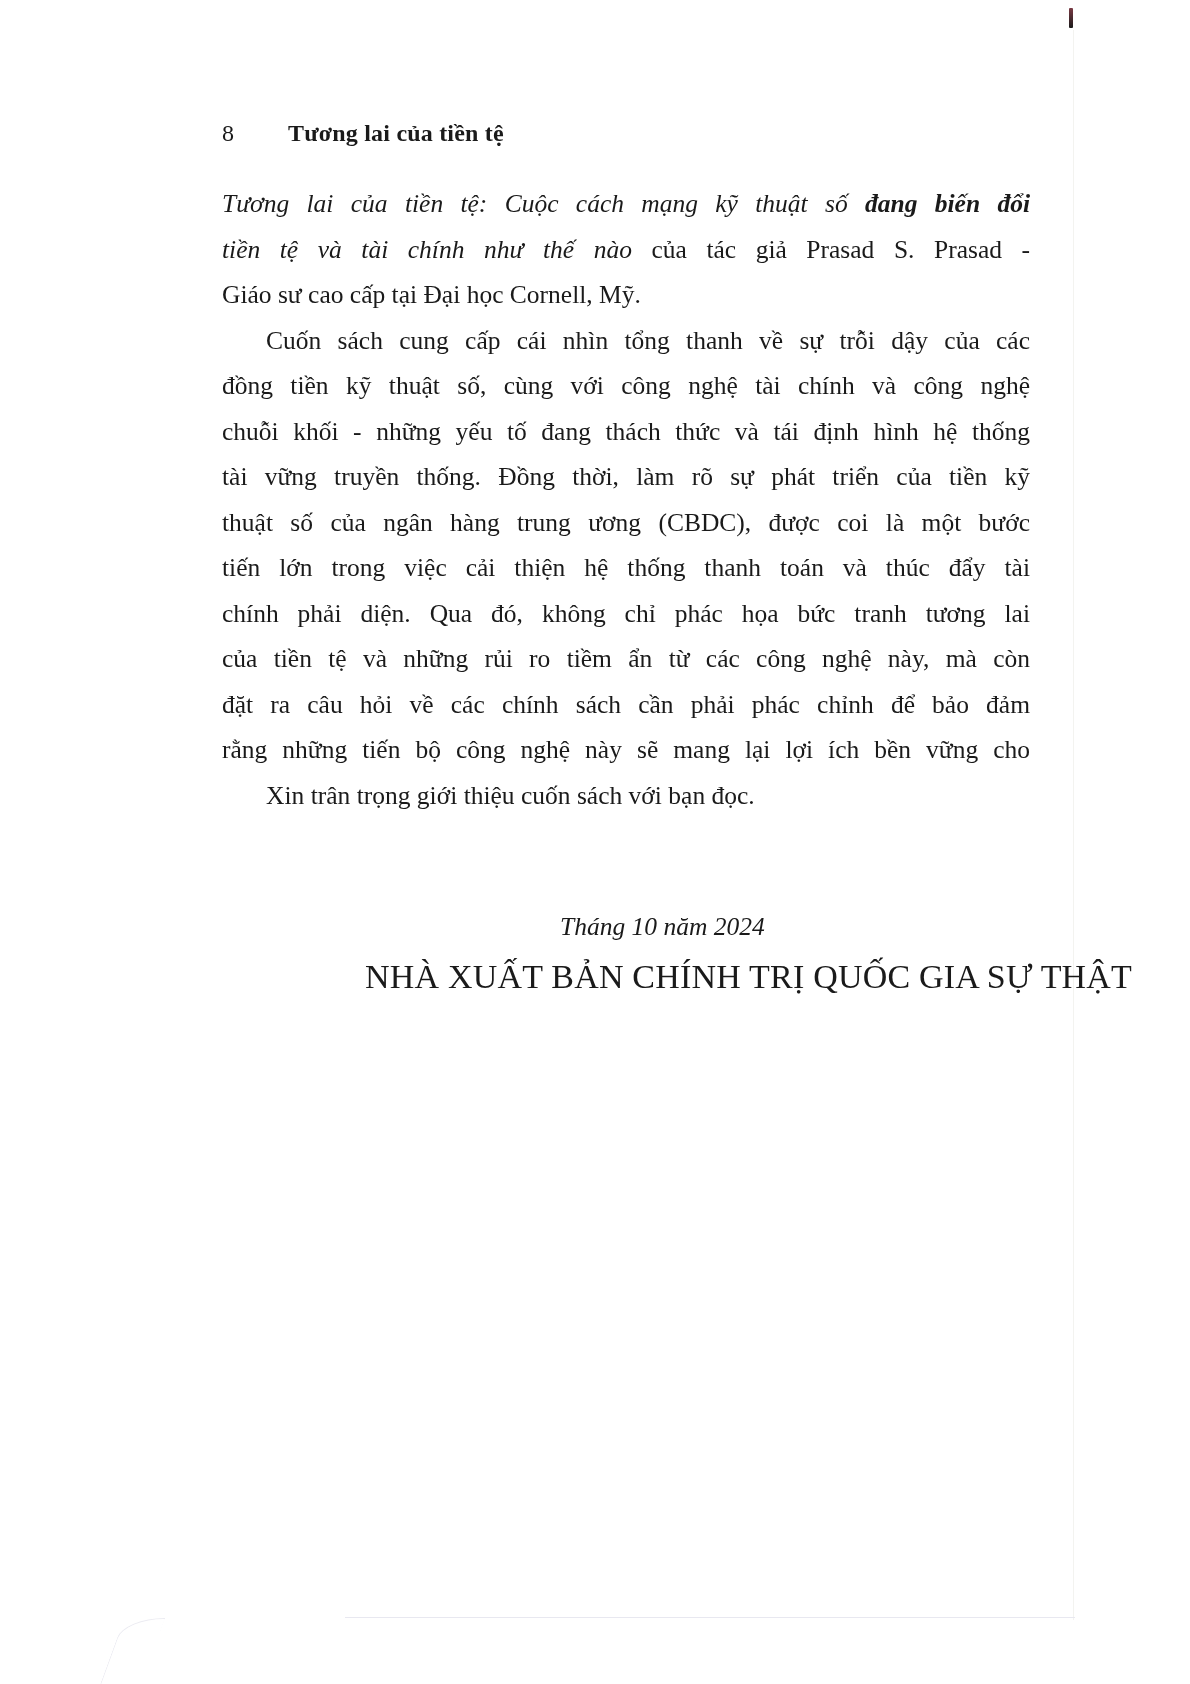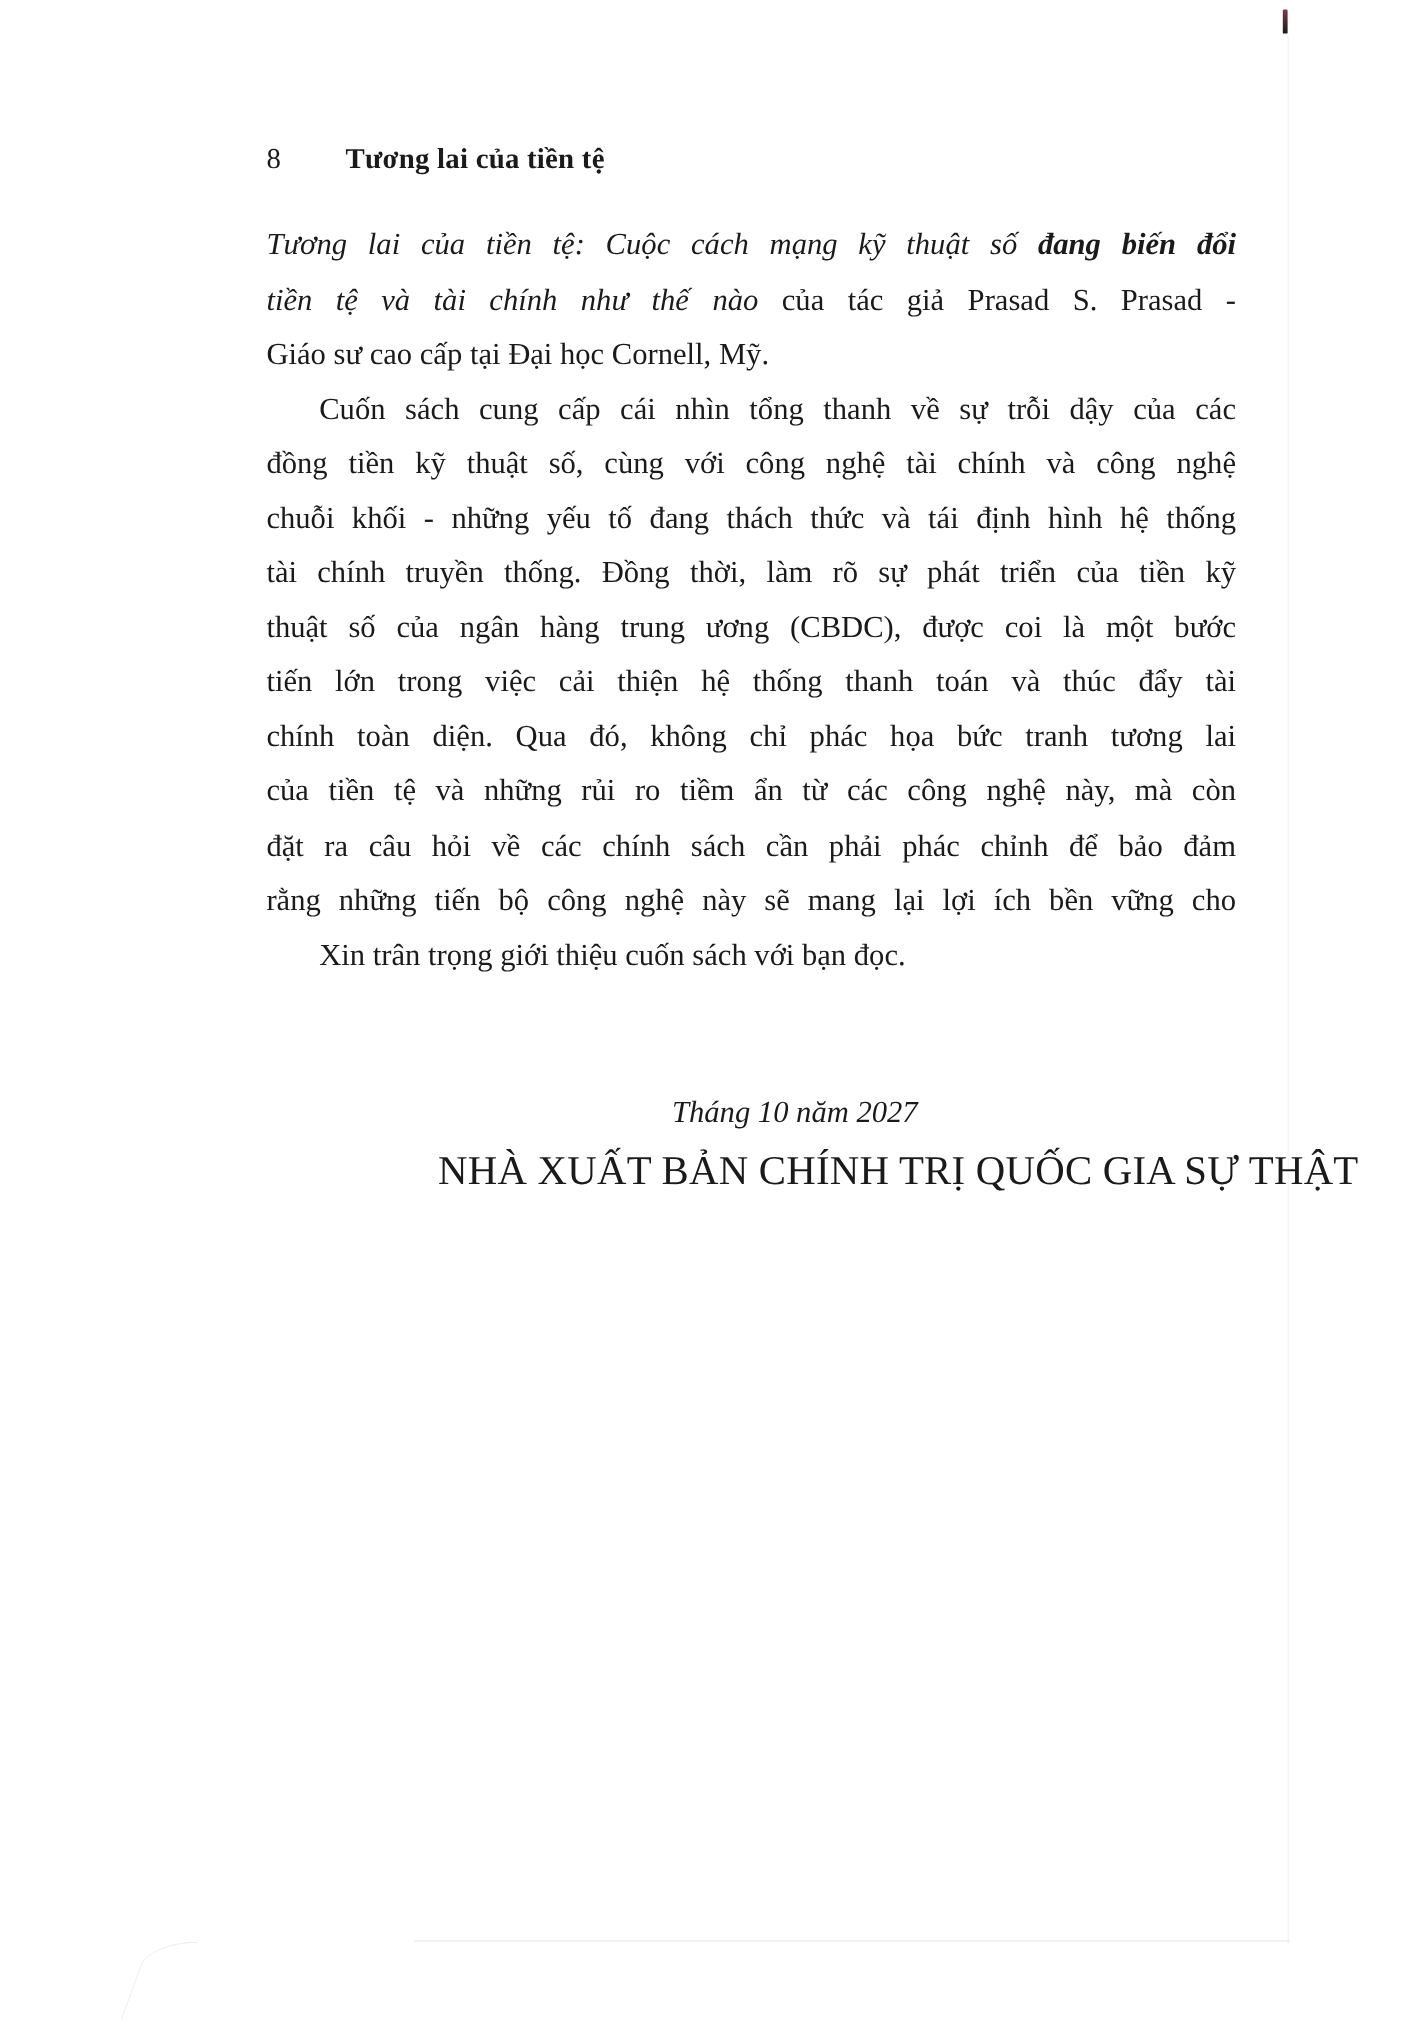--- a/index.html
+++ b/index.html
@@ -125,27 +125,27 @@
 
   <div class="body-text">
 
     <span class="line"><span class="it">Tương lai của tiền tệ: Cuộc cách mạng kỹ thuật số</span> <span class="bi">đang biến đổi</span></span>
     <span class="line"><span class="it">tiền tệ và tài chính như thế nào</span> <span>của tác giả Prasad S. Prasad -</span></span>
     <span class="line last">Giáo sư cao cấp tại Đại học Cornell, Mỹ.</span>
 
     <span class="line indent">Cuốn sách cung cấp cái nhìn tổng thanh về sự trỗi dậy của các</span>
     <span class="line">đồng tiền kỹ thuật số, cùng với công nghệ tài chính và công nghệ</span>
     <span class="line">chuỗi khối - những yếu tố đang thách thức và tái định hình hệ thống</span>
-    <span class="line">tài chính truyền thống. Đồng thời, làm rõ sự phát triển của tiền kỹ</span>
+    <span class="line">tài vững truyền thống. Đồng thời, làm rõ sự phát triển của tiền kỹ</span>
     <span class="line">thuật số của ngân hàng trung ương (CBDC), được coi là một bước</span>
     <span class="line">tiến lớn trong việc cải thiện hệ thống thanh toán và thúc đẩy tài</span>
-    <span class="line">chính toàn diện. Qua đó, không chỉ phác họa bức tranh tương lai</span>
+    <span class="line">chính phải diện. Qua đó, không chỉ phác họa bức tranh tương lai</span>
     <span class="line">của tiền tệ và những rủi ro tiềm ẩn từ các công nghệ này, mà còn</span>
     <span class="line">đặt ra câu hỏi về các chính sách cần phải phác chỉnh để bảo đảm</span>
     <span class="line">rằng những tiến bộ công nghệ này sẽ mang lại lợi ích bền vững cho</span>
 
     <span class="line last indent">Xin trân trọng giới thiệu cuốn sách với bạn đọc.</span>
   </div>
 
-  <div class="sig-date">Tháng 10 năm 2027</div>
+  <div class="sig-date">Tháng 10 năm 2024</div>
   <div class="sig-publisher">NHÀ XUẤT BẢN CHÍNH TRỊ QUỐC GIA SỰ THẬT</div>
 
 </div>
 
 </body></html>

